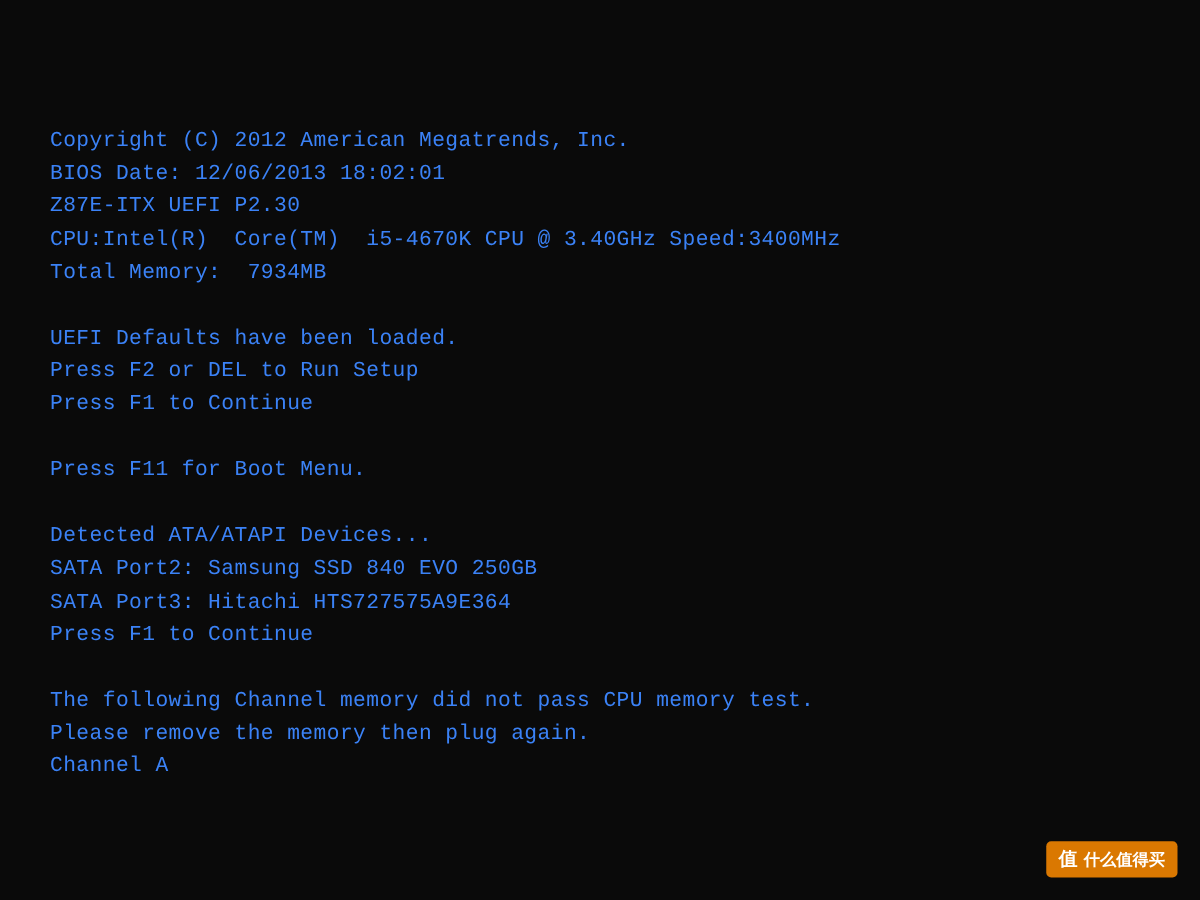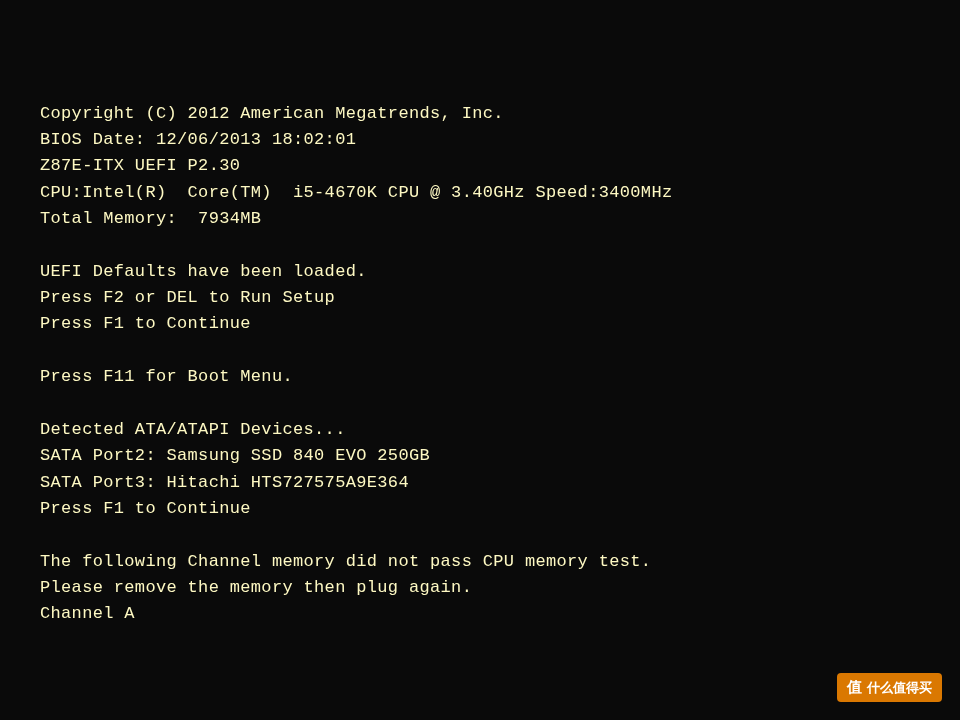--- a/index.html
+++ b/index.html
@@ -18,21 +18,21 @@
 
     .screen {
       width: 960px;
       height: 720px;
       background-color: #0a0a0a;
       position: relative;
       padding: 48px 40px 40px 40px;
     }
 
     .bios-text {
-      color: #fef9c3;
+      color: #3b82f6;
       font-family: 'Courier New', Courier, monospace;
       font-size: 17px;
       line-height: 1.55;
       white-space: pre;
       letter-spacing: 0.02em;
     }
 
     .bios-text .line {
       display: block;
     }

